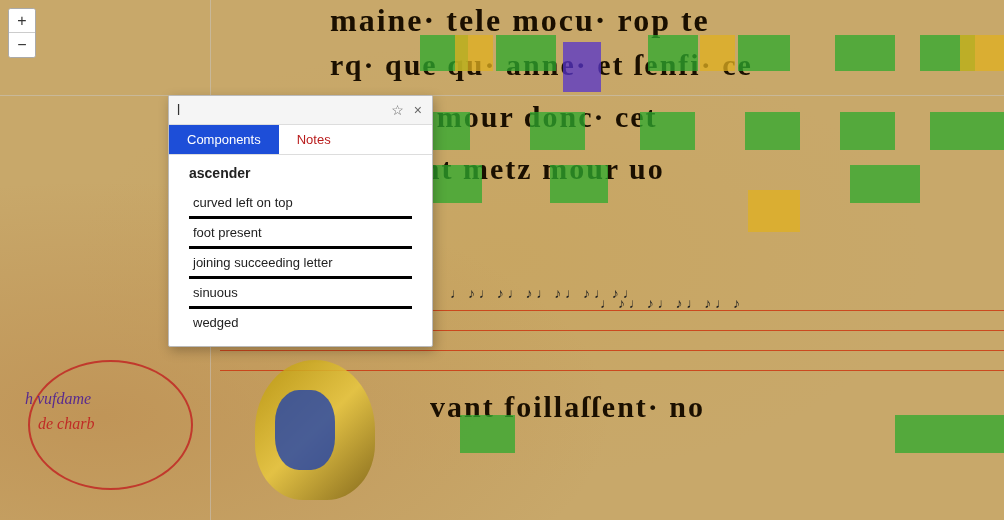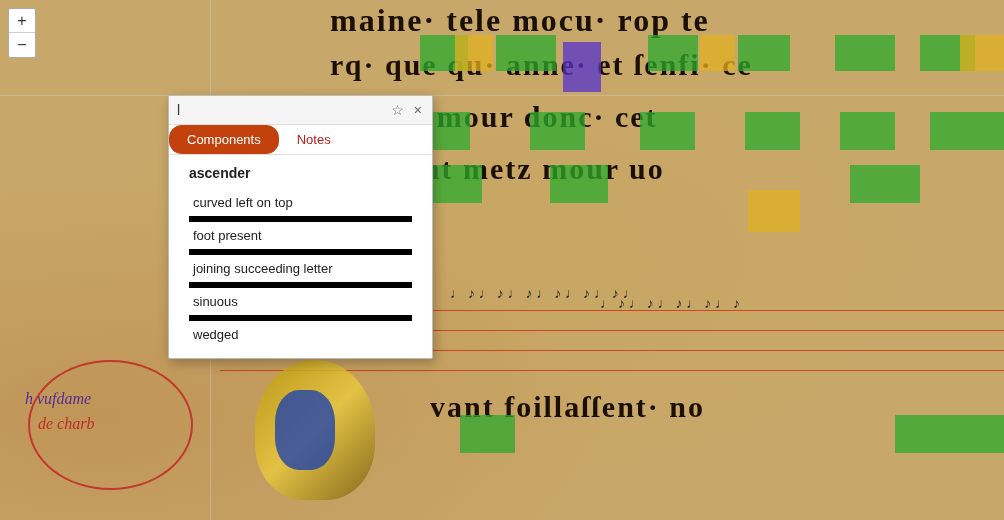--- a/index.html
+++ b/index.html
@@ -149,23 +149,22 @@
     .tab {
       padding: 7px 18px;
       font-size: 13px;
       cursor: pointer;
       color: #b91c1c;
       border: none;
       background: none;
     }
 
     .tab.active {
-      background: #c2410c;
+      background: #1d4ed8;
       color: #fff;
-      border-radius: 13px;
     }
 
     .popup-body {
       padding: 10px 20px;
     }
 
     .section-title {
       font-size: 14px;
       font-weight: bold;
       color: #222;
@@ -173,21 +172,21 @@
     }
 
     .component-list {
       list-style: none;
     }
 
     .component-item {
       padding: 6px 4px;
       font-size: 13px;
       color: #222;
-      border-bottom: 6px solid #000000;
+      border-bottom: 3px solid #000000;
       cursor: pointer;
     }
     .component-item:last-child {
       border-bottom: none;
     }
 
     
     .red-circle {
       position: absolute;
       border: 2px solid #c02020;

